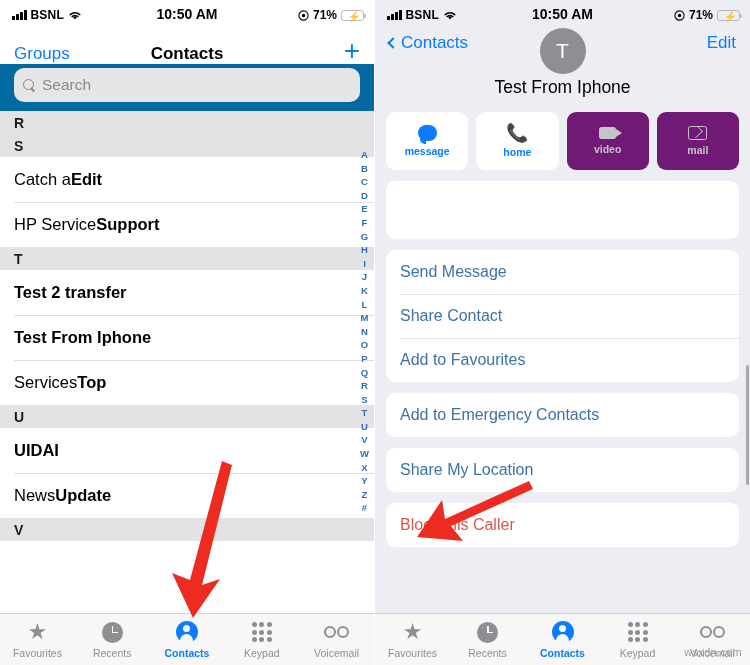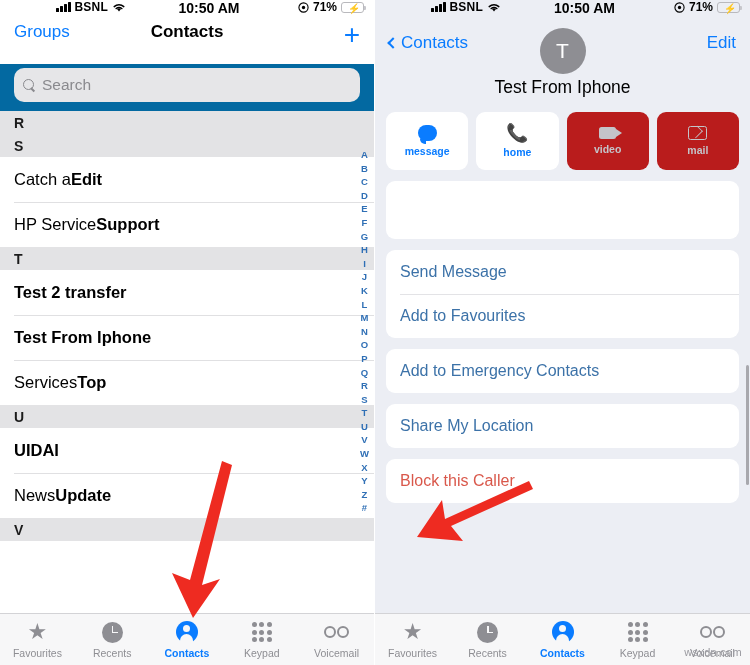--- a/index.html
+++ b/index.html
@@ -9,23 +9,23 @@
     font-family: "Liberation Sans", sans-serif;
     overflow: hidden;
   }
   .screens { display: flex; width: 750px; height: 665px; }
   .screen { width: 375px; height: 665px; position: relative; overflow: hidden; }
   .screen.left { background: #ffffff; border-right: 1px solid #ffffff; }
   .screen.right { background: #eceef4; }
 
   
   .statusbar {
-    height: 22px; display: flex; align-items: flex-start;
+    height: 22px; display: flex; align-items: flex-end;
     padding: 0 10px 0 12px; position: relative;
-    font-size: 12px; font-weight: bold; color: #000; margin-left: 44px;
+    font-size: 12px; font-weight: bold; color: #000;
   }
   .sb-left { display: flex; align-items: center; gap: 4px; }
   .sb-bars { display: flex; align-items: flex-end; gap: 1.5px; height: 10px; }
   .sb-bars i { width: 2.5px; background: #000; border-radius: .5px; display: block; }
   .sb-bars i:nth-child(1) { height: 4px; }
   .sb-bars i:nth-child(2) { height: 6px; }
   .sb-bars i:nth-child(3) { height: 8px; }
   .sb-bars i:nth-child(4) { height: 10px; }
   .sb-carrier { font-size: 12px; font-weight: bold; letter-spacing: .2px; }
   .sb-time {
@@ -43,21 +43,21 @@
     width: 1.6px; height: 4px; background: #c7c7cc; border-radius: 0 1px 1px 0;
   }
   .batt-fill { width: 78%; height: 100%; background: #35c759; border-radius: 1.5px; }
   .bolt {
     position: absolute; left: 6px; top: 0px; color: #fff;
     font-size: 10px; line-height: 11px; font-weight: bold;
   }
 
   
   .navbar {
-    height: 42px; display: flex; align-items: flex-start; justify-content: space-between;
+    height: 42px; display: flex; align-items: flex-end; justify-content: space-between;
     padding: 0 14px; position: relative; background: #fff;
   }
   .nav-link { color: #0a7cff; font-size: 17px; }
   .nav-title {
     position: absolute; left: 0; right: 0; text-align: center;
     font-size: 17px; font-weight: bold; color: #000; pointer-events: none;
   }
   .plus { color: #0a7cff; font-size: 28px; line-height: 26px; font-weight: 300; }
 
   .search-wrap { padding: 4px 14px 9px; background: #0369a1; }
@@ -164,21 +164,21 @@
   .contact-name {
     text-align: center; font-size: 17.5px; color: #000; margin-top: 13px;
   }
   .actions {
     display: flex; gap: 8px; padding: 14px 11px 0;
   }
   .act {
     flex: 1; height: 58px; background: #fff; border-radius: 9px;
     display: flex; flex-direction: column; align-items: center; justify-content: center; gap: 4px;
   }
-  .act.dim { background: #b91c1c; }
+  .act.dim { background: #701a75; }
   .act-label { font-size: 10.5px; color: #0a7cff; font-weight: bold; }
   .act.dim .act-label { color: #c4c4c9; }
   .bubble {
     width: 19px; height: 16px; background: #0a7cff; border-radius: 9px; position: relative;
   }
   .bubble::after {
     content: ""; position: absolute; left: 2px; bottom: -3px; width: 6px; height: 5px;
     background: #0a7cff; border-radius: 0 0 0 6px;
   }
   .phone-ico { font-size: 18px; color: #0a7cff; line-height: 18px; }
@@ -444,20 +444,21 @@
         <div class="act dim">
           <span class="env"></span>
           <span class="act-label">mail</span>
         </div>
       </div>
 
     <div id="option-groups">
         <div class="card empty"></div>
         <div class="card">
           <div class="opt">Send Message</div>
+          <div class="opt">Share Contact</div>
           <div class="opt">Add to Favourites</div>
         </div>
         <div class="card">
           <div class="opt">Add to Emergency Contacts</div>
         </div>
         <div class="card">
           <div class="opt">Share My Location</div>
         </div>
         <div class="card">
           <div class="opt danger">Block this Caller</div>

